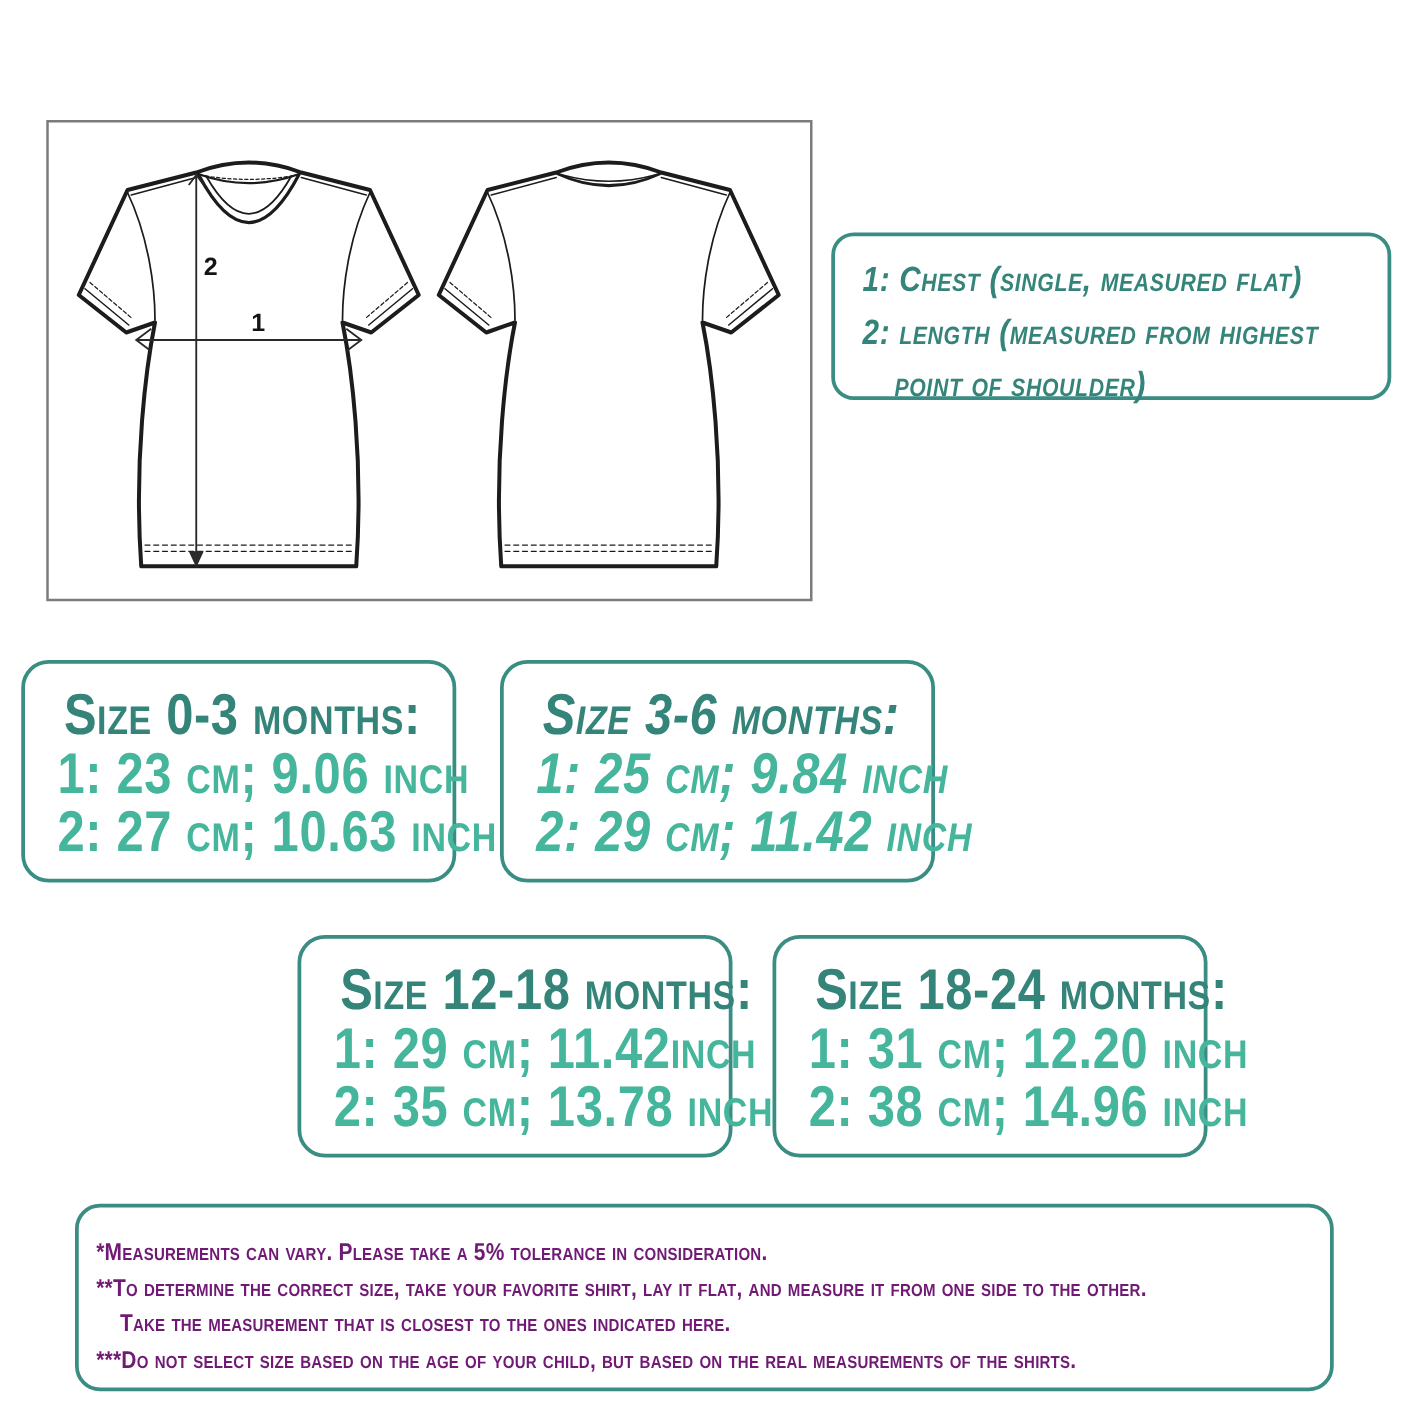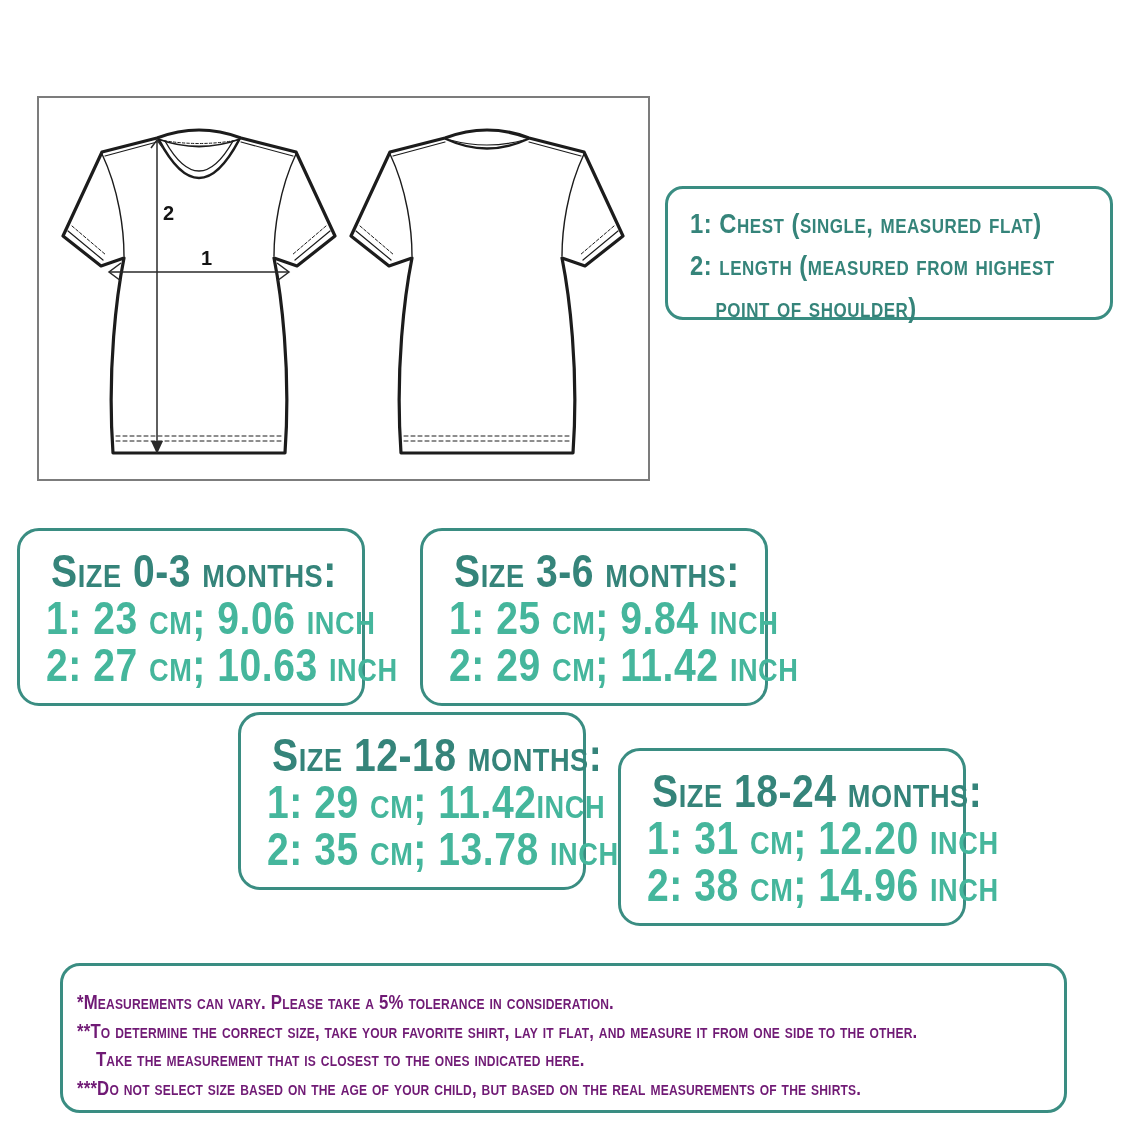--- a/index.html
+++ b/index.html
@@ -25,33 +25,34 @@
   }
   .diagram-box{
     position:absolute;left:37px;top:96px;width:613px;height:385px;
     box-sizing:border-box;border:2px solid #7c7c7c;background:#ffffff;
   }
   .legend{
     left:665px;top:186px;width:448px;height:134px;
     border-radius:18px;
     color:#35847a;font-size:28px;line-height:42px;
     padding:14px 0 0 22px;
+    font-style:italic;
   }
   .legend .indent{padding-left:30px;}
   .size-card{
     width:348px;height:178px;
     color:#35847a;font-size:46px;line-height:47px;
     padding:17px 0 0 26px;
   }
   .size-card .title{padding-left:6px;color:#35847a;}
   .size-card .val{color:#45b69c;}
   .pos-a{left:17px;top:528px;}
-  .pos-b{left:420px;top:528px;}
+  .pos-b{left:400px;top:528px;font-style:italic;}
   .pos-c{left:773px;top:528px;}
-  .pos-d{left:238px;top:712px;}
+  .pos-d{left:238px;top:748px;}
   .pos-e{left:618px;top:748px;}
   .notes{
     left:60px;top:963px;width:1007px;height:150px;
     border-radius:20px;
     color:#701a75;font-size:19.5px;line-height:28.5px;
     padding:22px 0 0 14px;letter-spacing:0.2px;
   }
   .notes .hand{letter-spacing:0.2px;transform:scaleX(0.86);}
   .notes .indent{padding-left:22px;}
   svg text{font-family:"Liberation Sans",sans-serif;font-weight:700;}

